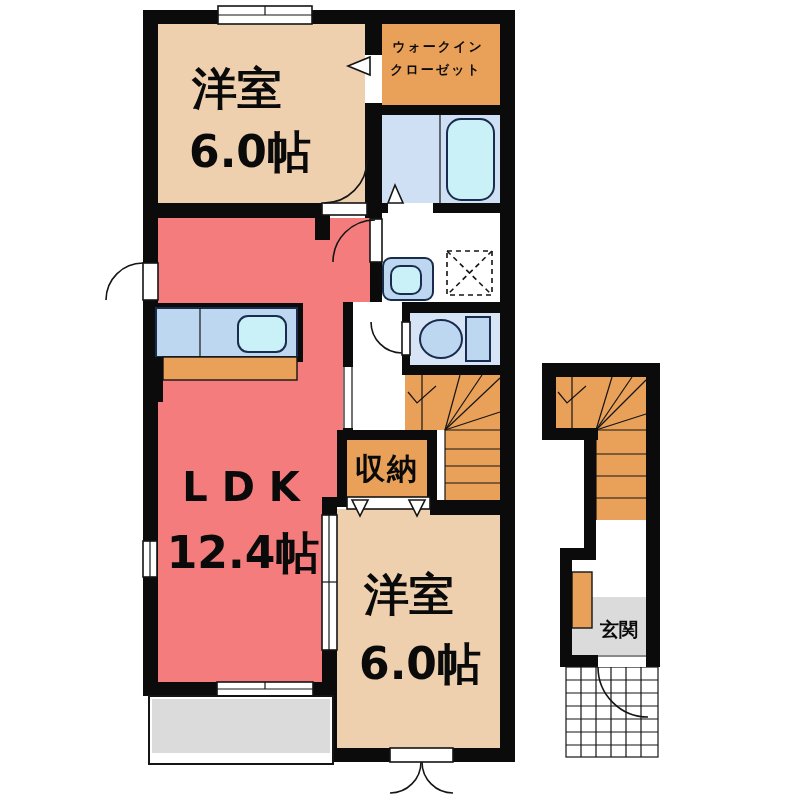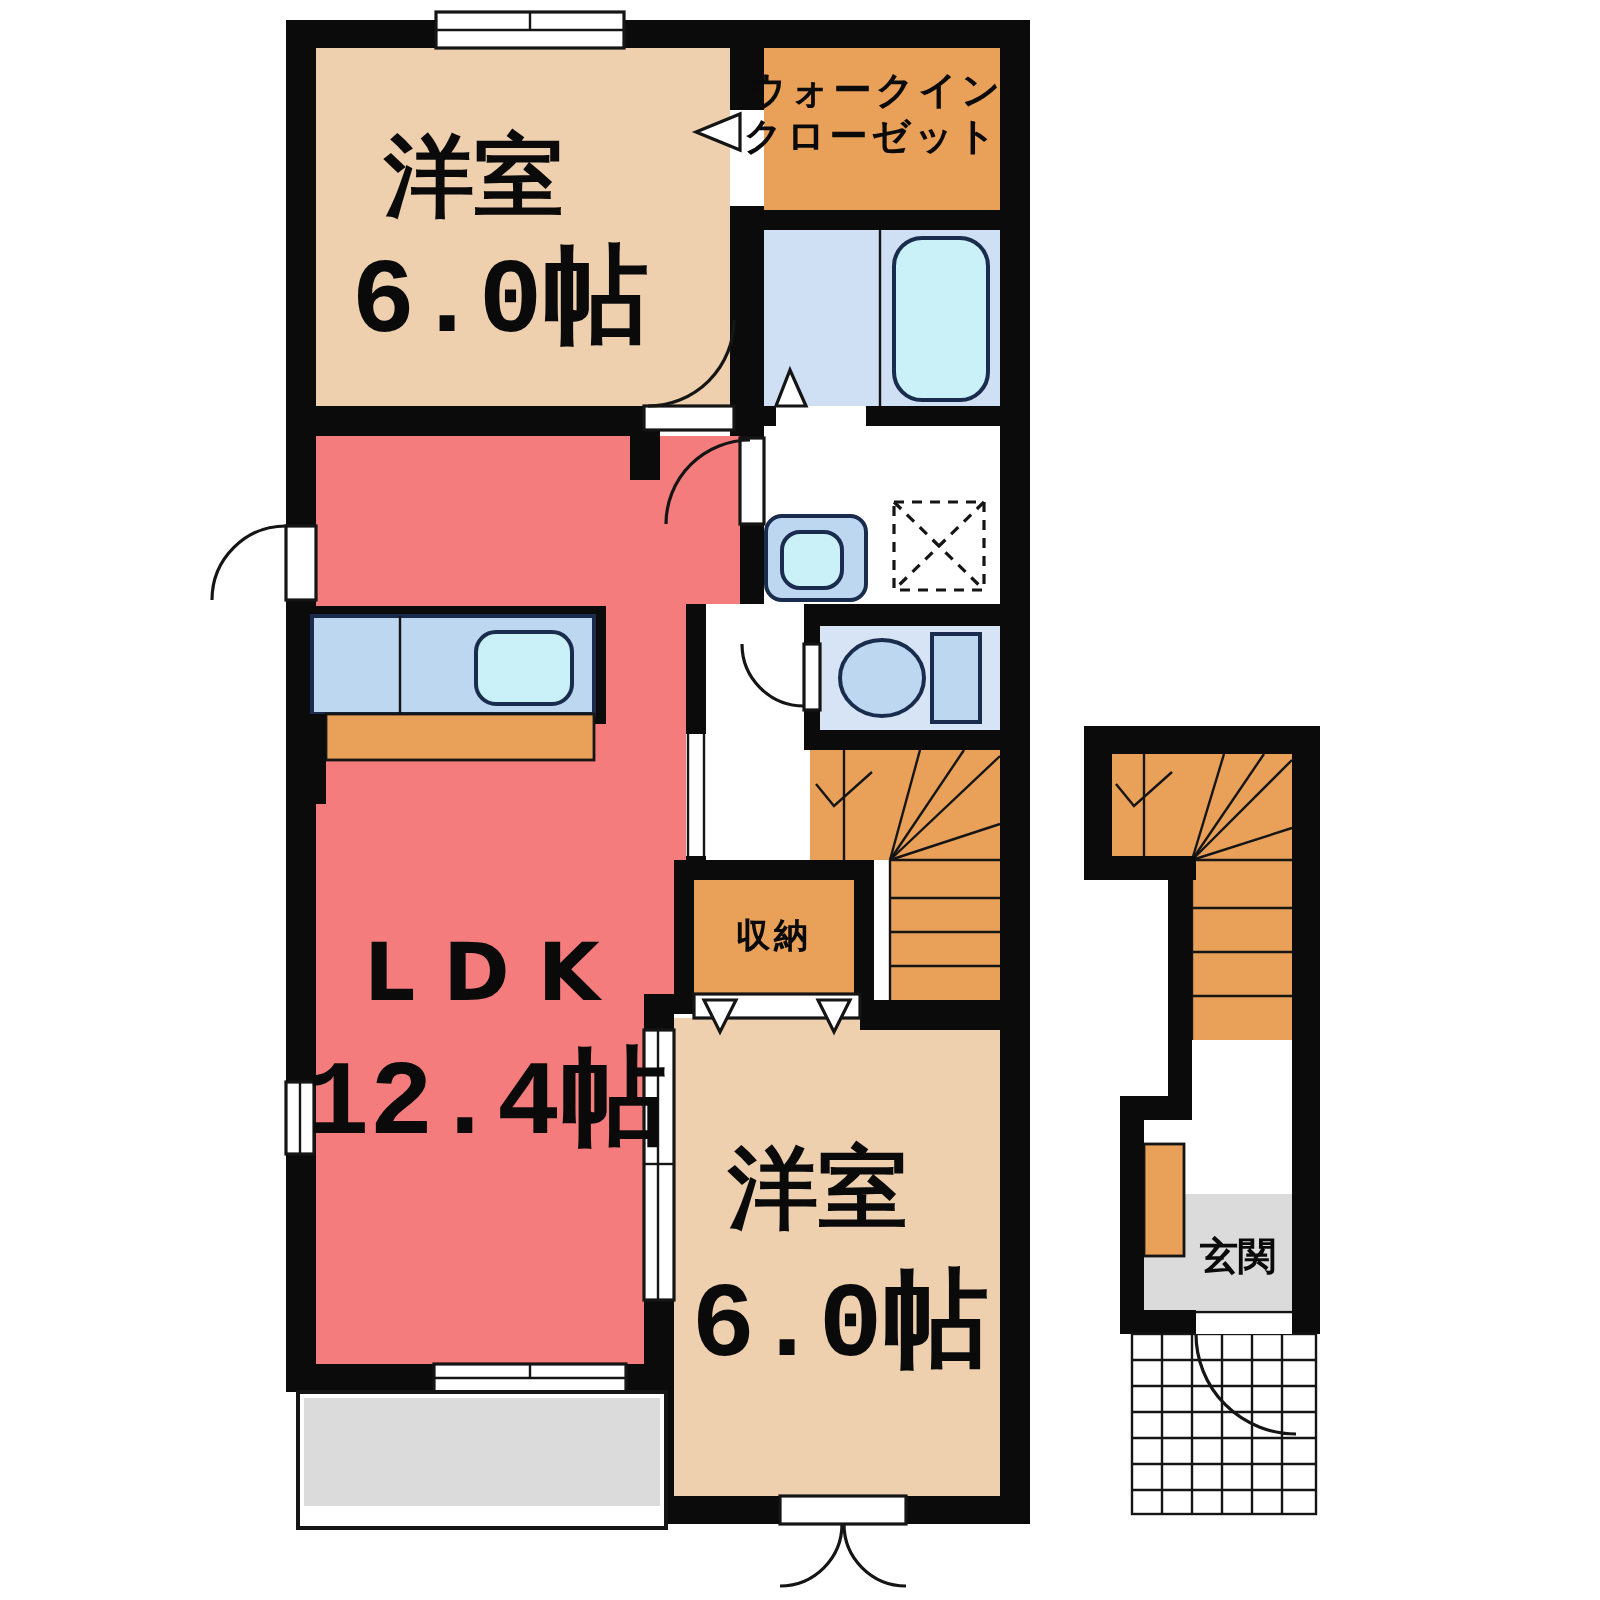--- a/index.html
+++ b/index.html
@@ -17,24 +17,24 @@
   .gray{fill:var(--gray);}
   .whitefill{fill:#ffffff;}
   .leaf{fill:#ffffff;stroke:#151515;stroke-width:1.6;}
   .thin{stroke:#151515;stroke-width:1.6;fill:none;}
   .thin2{stroke:#151515;stroke-width:1.2;fill:none;}
   .dash{stroke:#151515;stroke-width:1.6;fill:none;stroke-dasharray:5 4;}
   .tri{fill:#ffffff;stroke:#151515;stroke-width:1.6;}
   .lbl{position:absolute;transform:translate(-50%,-50%);font-weight:bold;color:#0a0a0a;
        white-space:nowrap;line-height:1;}
   .lbl-room{font-size:45px;text-align:right;}
-  .lbl-size{font-size:53px;font-family:Liberation Mono, monospace;}
-  .lbl-wic{font-size:19px;letter-spacing:2px;}
+  .lbl-size{font-size:44px;}
+  .lbl-wic{font-size:13px;letter-spacing:2px;}
   .lbl-ldk{font-size:40px;letter-spacing:14px;}
-  .lbl-mid{font-size:17px;letter-spacing:2px;}
+  .lbl-mid{font-size:30px;letter-spacing:2px;}
 </style>
 </head>
 <body>
 
 <div id="canvas">
 
 <svg id="plan" width="800" height="800" viewBox="0 0 800 800">
 
   <g>
     <rect class="peach" x="158" y="24" width="207" height="179"></rect>

